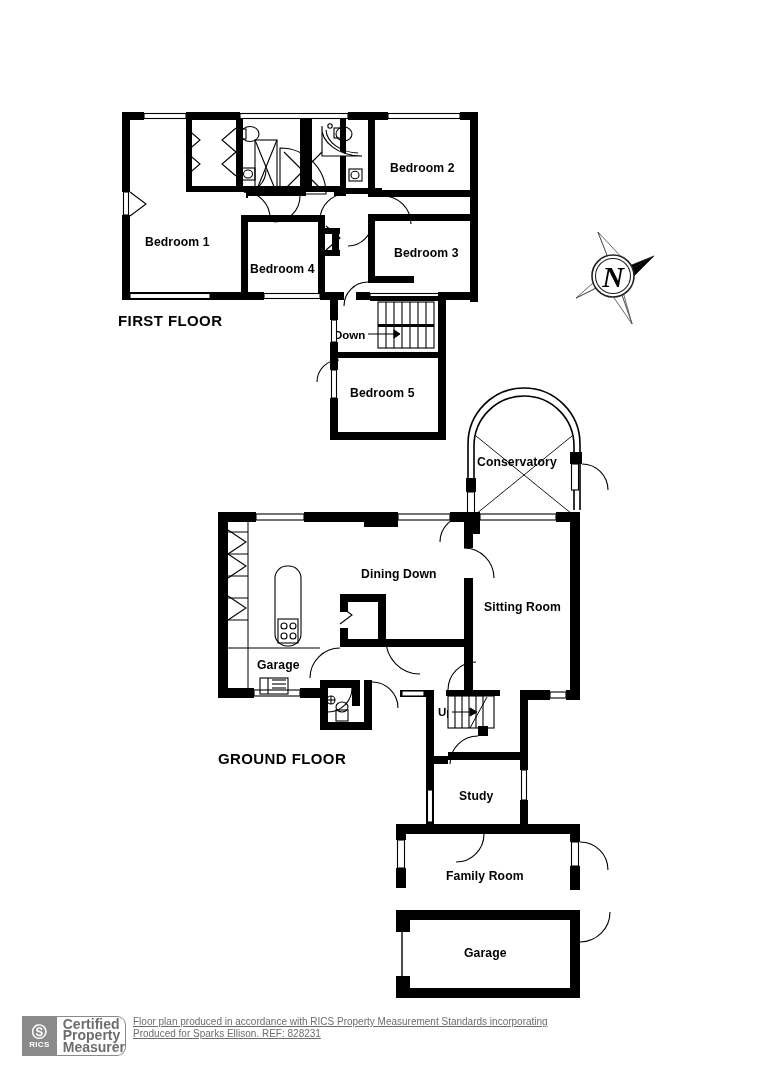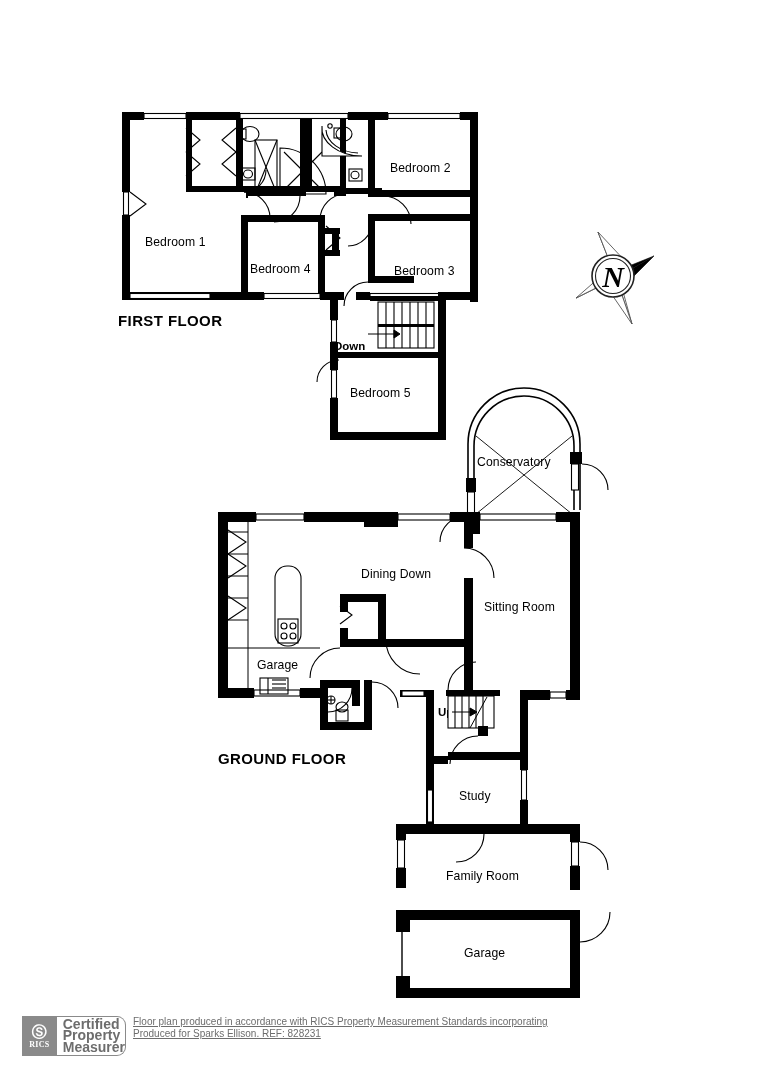--- a/index.html
+++ b/index.html
@@ -19,21 +19,21 @@
   .areas .line{white-space:nowrap;}
   .areas .note{font-size:11.5px;line-height:16px;margin-top:3px;color:#1a1a1a;}
   
   .floor-caption{
     position:absolute; font-size:15px; font-weight:bold; letter-spacing:0.4px;
   }
   #cap-first{left:118px; top:312px;}
   #cap-ground{left:218px; top:750px;text-align:center;}
   
   .room-label{
-    position:absolute; font-size:12.2px; font-weight:normal; white-space:nowrap;
+    position:absolute; font-size:12.2px; font-weight:bold; white-space:nowrap;
     color:#000; letter-spacing:0.1px;
   }
   .small-label{
     position:absolute; font-size:11.5px; font-weight:bold; white-space:nowrap;
   }
   
   .footer{
     position:absolute; left:0; bottom:0; width:764px; height:74px;
   }
   .footer-text{
@@ -42,21 +42,21 @@
   }
   .rics-badge{
     position:absolute; left:22px; top:10px; width:104px; height:40px;
     display:flex; align-items:stretch;
   }
   .rics-mark{
     width:40px; background:#8a8a8a; display:flex; flex-direction:column;
     align-items:center; justify-content:center; color:#fff;
   }
   .rics-mark .glyph{font-size:15px;line-height:15px;font-weight:bold;}
-  .rics-mark .word{font-size:8px;line-height:9px;font-weight:bold;letter-spacing:0.3px;margin-top:1px;font-family:Liberation Serif, serif;}
+  .rics-mark .word{font-size:8px;line-height:9px;font-weight:bold;letter-spacing:0.3px;margin-top:1px;}
   .rics-cert{
     flex:1; border:1.3px solid #8a8a8a; border-left:none;
     border-radius:0 9px 9px 0; padding:2px 0 0 6px;
     font-size:14px; line-height:11.4px; font-weight:bold; color:#6d6d6d;
   }
   
   #compass{position:absolute; left:566px; top:226px; width:100px; height:104px;}
   
   #plan-svg{position:absolute;left:0;top:0;}
   .wall{fill:#000;}
@@ -92,24 +92,24 @@
       <circle cx="47" cy="50" r="17.5" fill="#ffffff" stroke="#222" stroke-width="1.1"></circle>
       <text x="47" y="61" text-anchor="middle" font-family="Liberation Serif, serif" font-size="30" font-weight="bold" font-style="italic" fill="#000">N</text>
     </svg>
   </div>
 
   <div class="floor-caption" id="cap-first">FIRST FLOOR</div>
   <div class="floor-caption" id="cap-ground">GROUND FLOOR</div>
 
   <div class="room-label" style="left:145px; top:235px;">Bedroom 1</div>
   <div class="room-label" style="left:390px; top:161px;">Bedroom 2</div>
-  <div class="room-label" style="left:394px; top:264px;">Bedroom 3</div>
+  <div class="room-label" style="left:394px; top:246px;">Bedroom 3</div>
   <div class="room-label" style="left:250px; top:262px;">Bedroom 4</div>
   <div class="room-label" style="left:350px; top:386px;">Bedroom 5</div>
-  <div class="small-label" style="left:334px; top:340px;">Down</div>
+  <div class="small-label" style="left:334px; top:329px;">Down</div>
 
   <div class="room-label" style="left:477px; top:455px;">Conservatory</div>
   <div class="room-label" style="left:361px; top:567px;">Dining Down</div>
   <div class="room-label" style="left:484px; top:600px;">Sitting Room</div>
   <div class="room-label" style="left:257px; top:658px;">Garage</div>
   <div class="room-label" style="left:459px; top:789px;">Study</div>
   <div class="room-label" style="left:446px; top:869px;">Family Room</div>
   <div class="room-label" style="left:464px; top:946px;">Garage</div>
   <div class="small-label" style="left:438px; top:706px;">Up</div>
 

